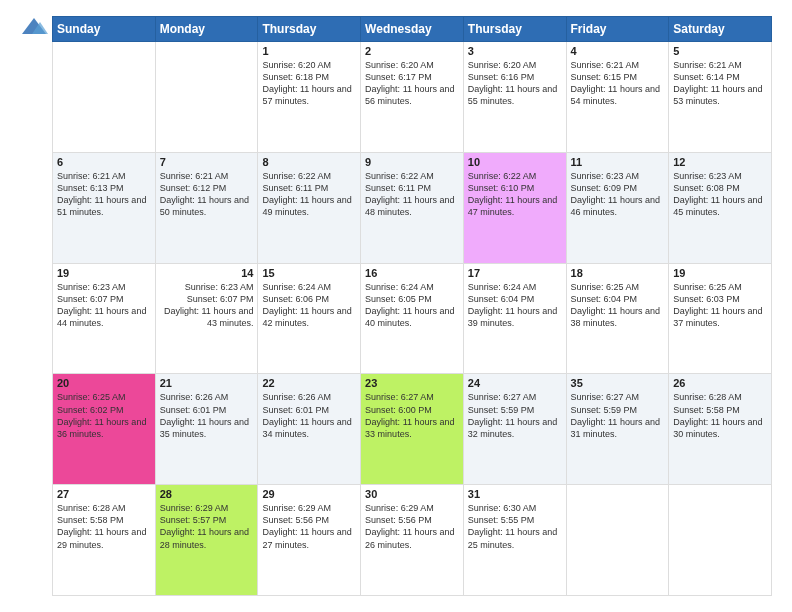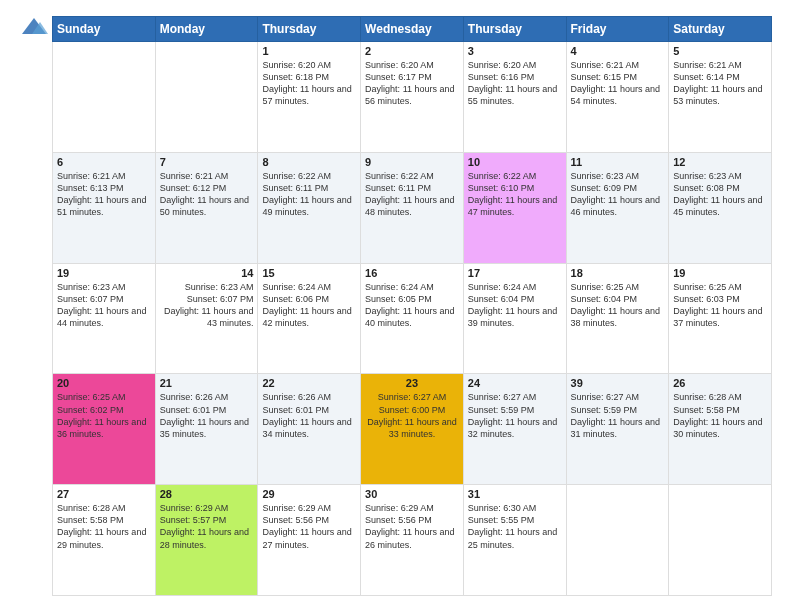--- a/index.html
+++ b/index.html
@@ -223,30 +223,30 @@
             <div class="day-info">Sunrise: 6:25 AM<br>Sunset: 6:02 PM<br>Daylight: 11 hours and 36 minutes.</div>
           </td>
           <td style="background: rgb(240, 244, 248);">
             <span class="day-num">21</span>
             <div class="day-info">Sunrise: 6:26 AM<br>Sunset: 6:01 PM<br>Daylight: 11 hours and 35 minutes.</div>
           </td>
           <td style="background: rgb(240, 244, 248);">
             <span class="day-num">22</span>
             <div class="day-info">Sunrise: 6:26 AM<br>Sunset: 6:01 PM<br>Daylight: 11 hours and 34 minutes.</div>
           </td>
-          <td style="background: #eab308; text-align: center;">
+          <td style="background: #bef264;">
             <span class="day-num">23</span>
             <div class="day-info">Sunrise: 6:27 AM<br>Sunset: 6:00 PM<br>Daylight: 11 hours and 33 minutes.</div>
           </td>
           <td style="background: rgb(240, 244, 248);">
             <span class="day-num">24</span>
             <div class="day-info">Sunrise: 6:27 AM<br>Sunset: 5:59 PM<br>Daylight: 11 hours and 32 minutes.</div>
           </td>
           <td style="background: rgb(240, 244, 248);">
-            <span class="day-num">39</span>
+            <span class="day-num">35</span>
             <div class="day-info">Sunrise: 6:27 AM<br>Sunset: 5:59 PM<br>Daylight: 11 hours and 31 minutes.</div>
           </td>
           <td style="background: rgb(240, 244, 248);">
             <span class="day-num">26</span>
             <div class="day-info">Sunrise: 6:28 AM<br>Sunset: 5:58 PM<br>Daylight: 11 hours and 30 minutes.</div>
           </td>
         </tr>
         <tr>
           <td style="background: rgb(255, 255, 255);">
             <span class="day-num">27</span>

